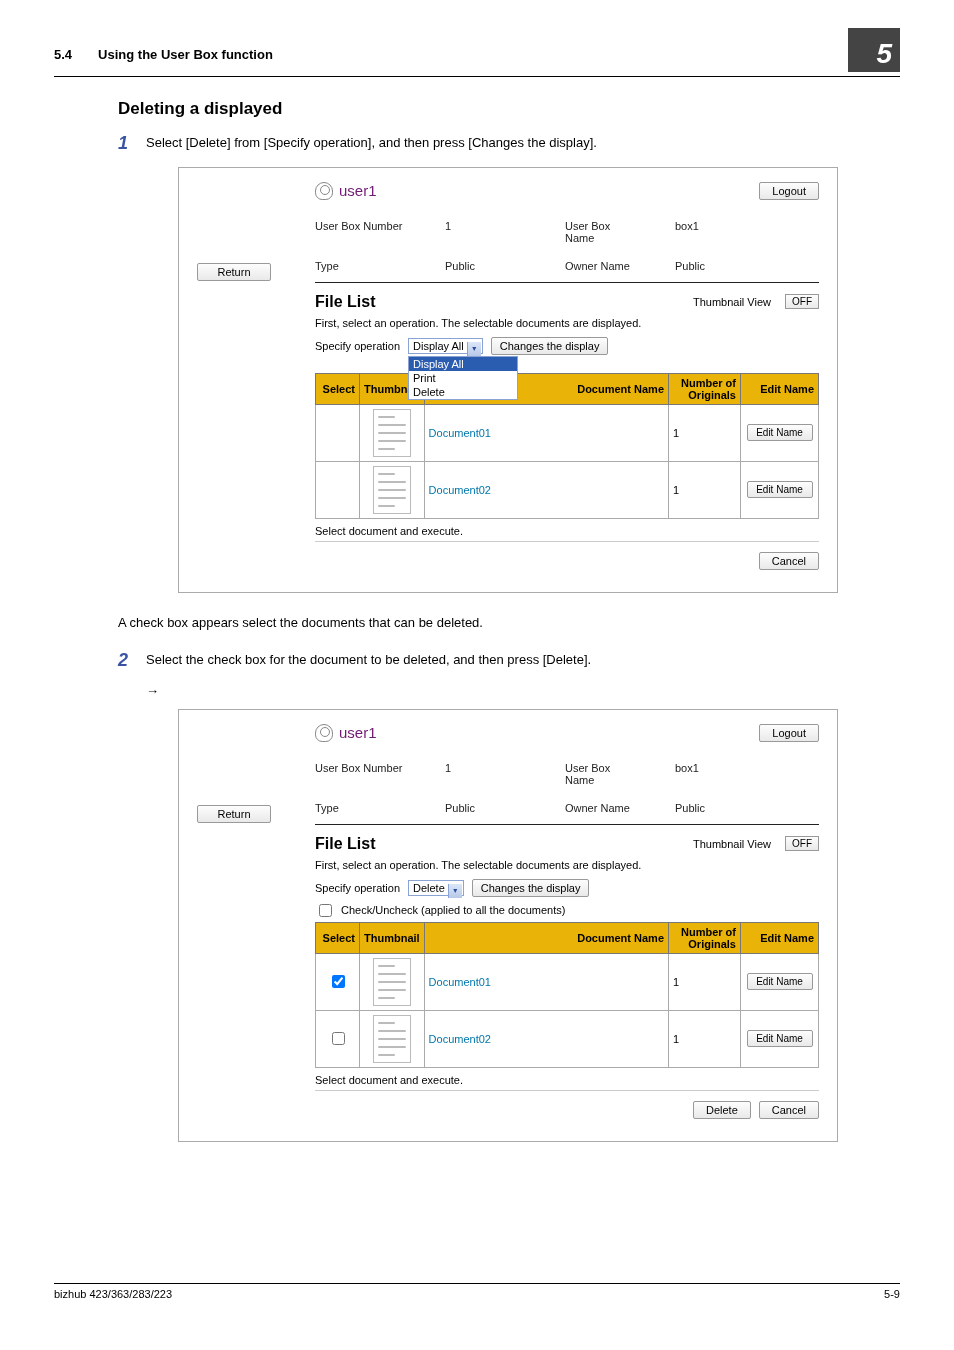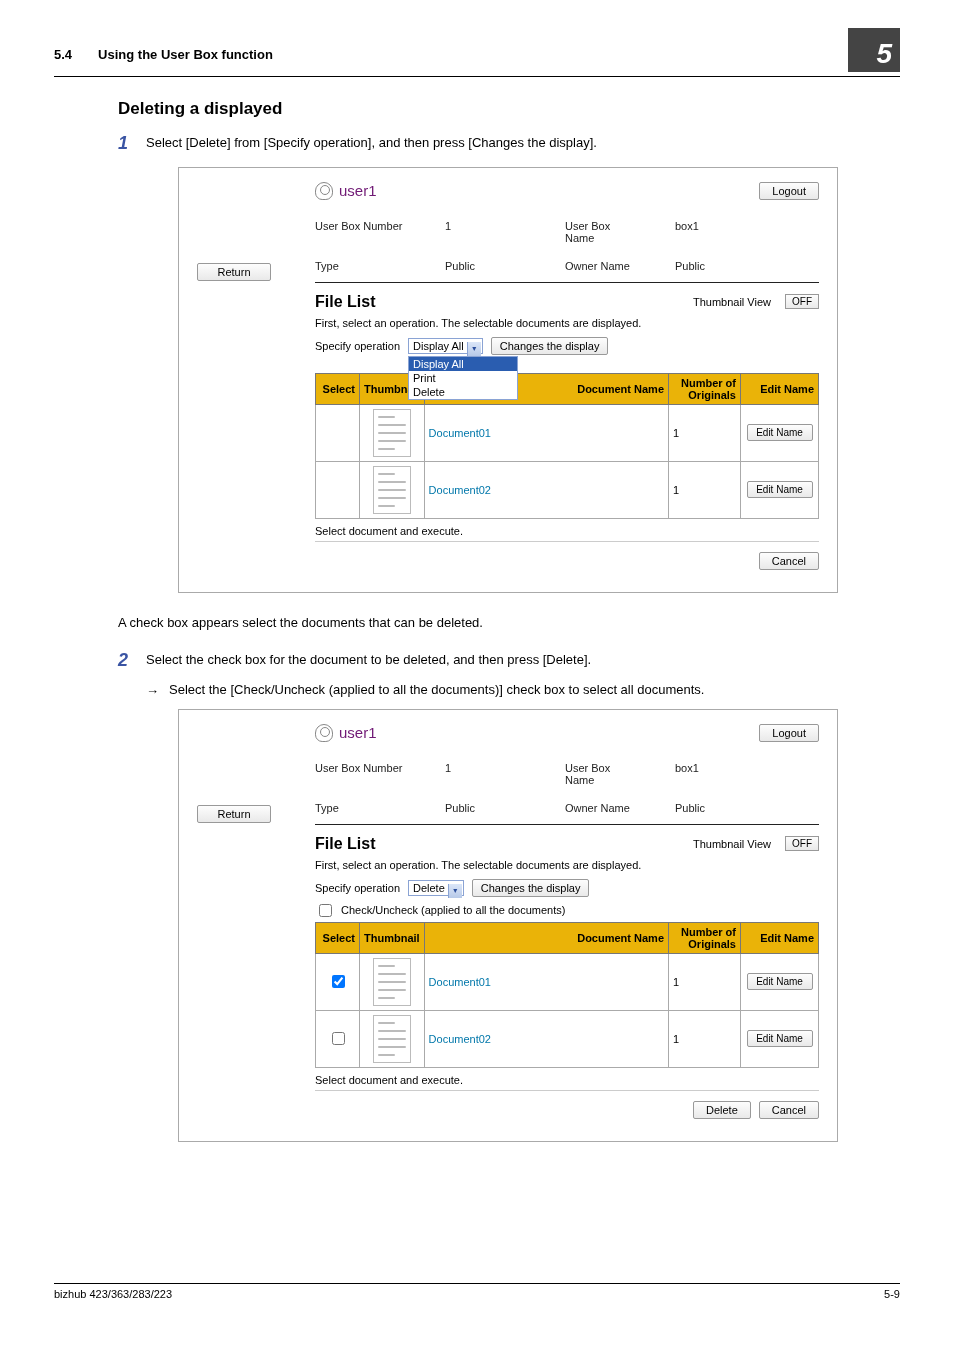--- a/index.html
+++ b/index.html
@@ -303,21 +303,20 @@
     </div>
 
     <div class="plain" style="margin:6px 0 18px 0">A check box appears select the documents that can be deleted.</div>
 
     <div class="step-row">
       <div class="step-num">2</div>
       <div class="step-text">Select the check box for the document to be deleted, and then press [Delete].</div>
     </div>
     <div class="bullet-row">
       <span class="bullet-arrow">→</span>
-      <span>Select the [Check/Uncheck (applied to all the documents)] check box to select all documents.</span>
     </div>
 
     <div class="app-wrapper">
       <div class="app-inner">
         <div class="app-left">
           <button class="return-btn">Return</button>
         </div>
         <div class="app-right">
           <div class="userrow">
             <div class="user-left">

